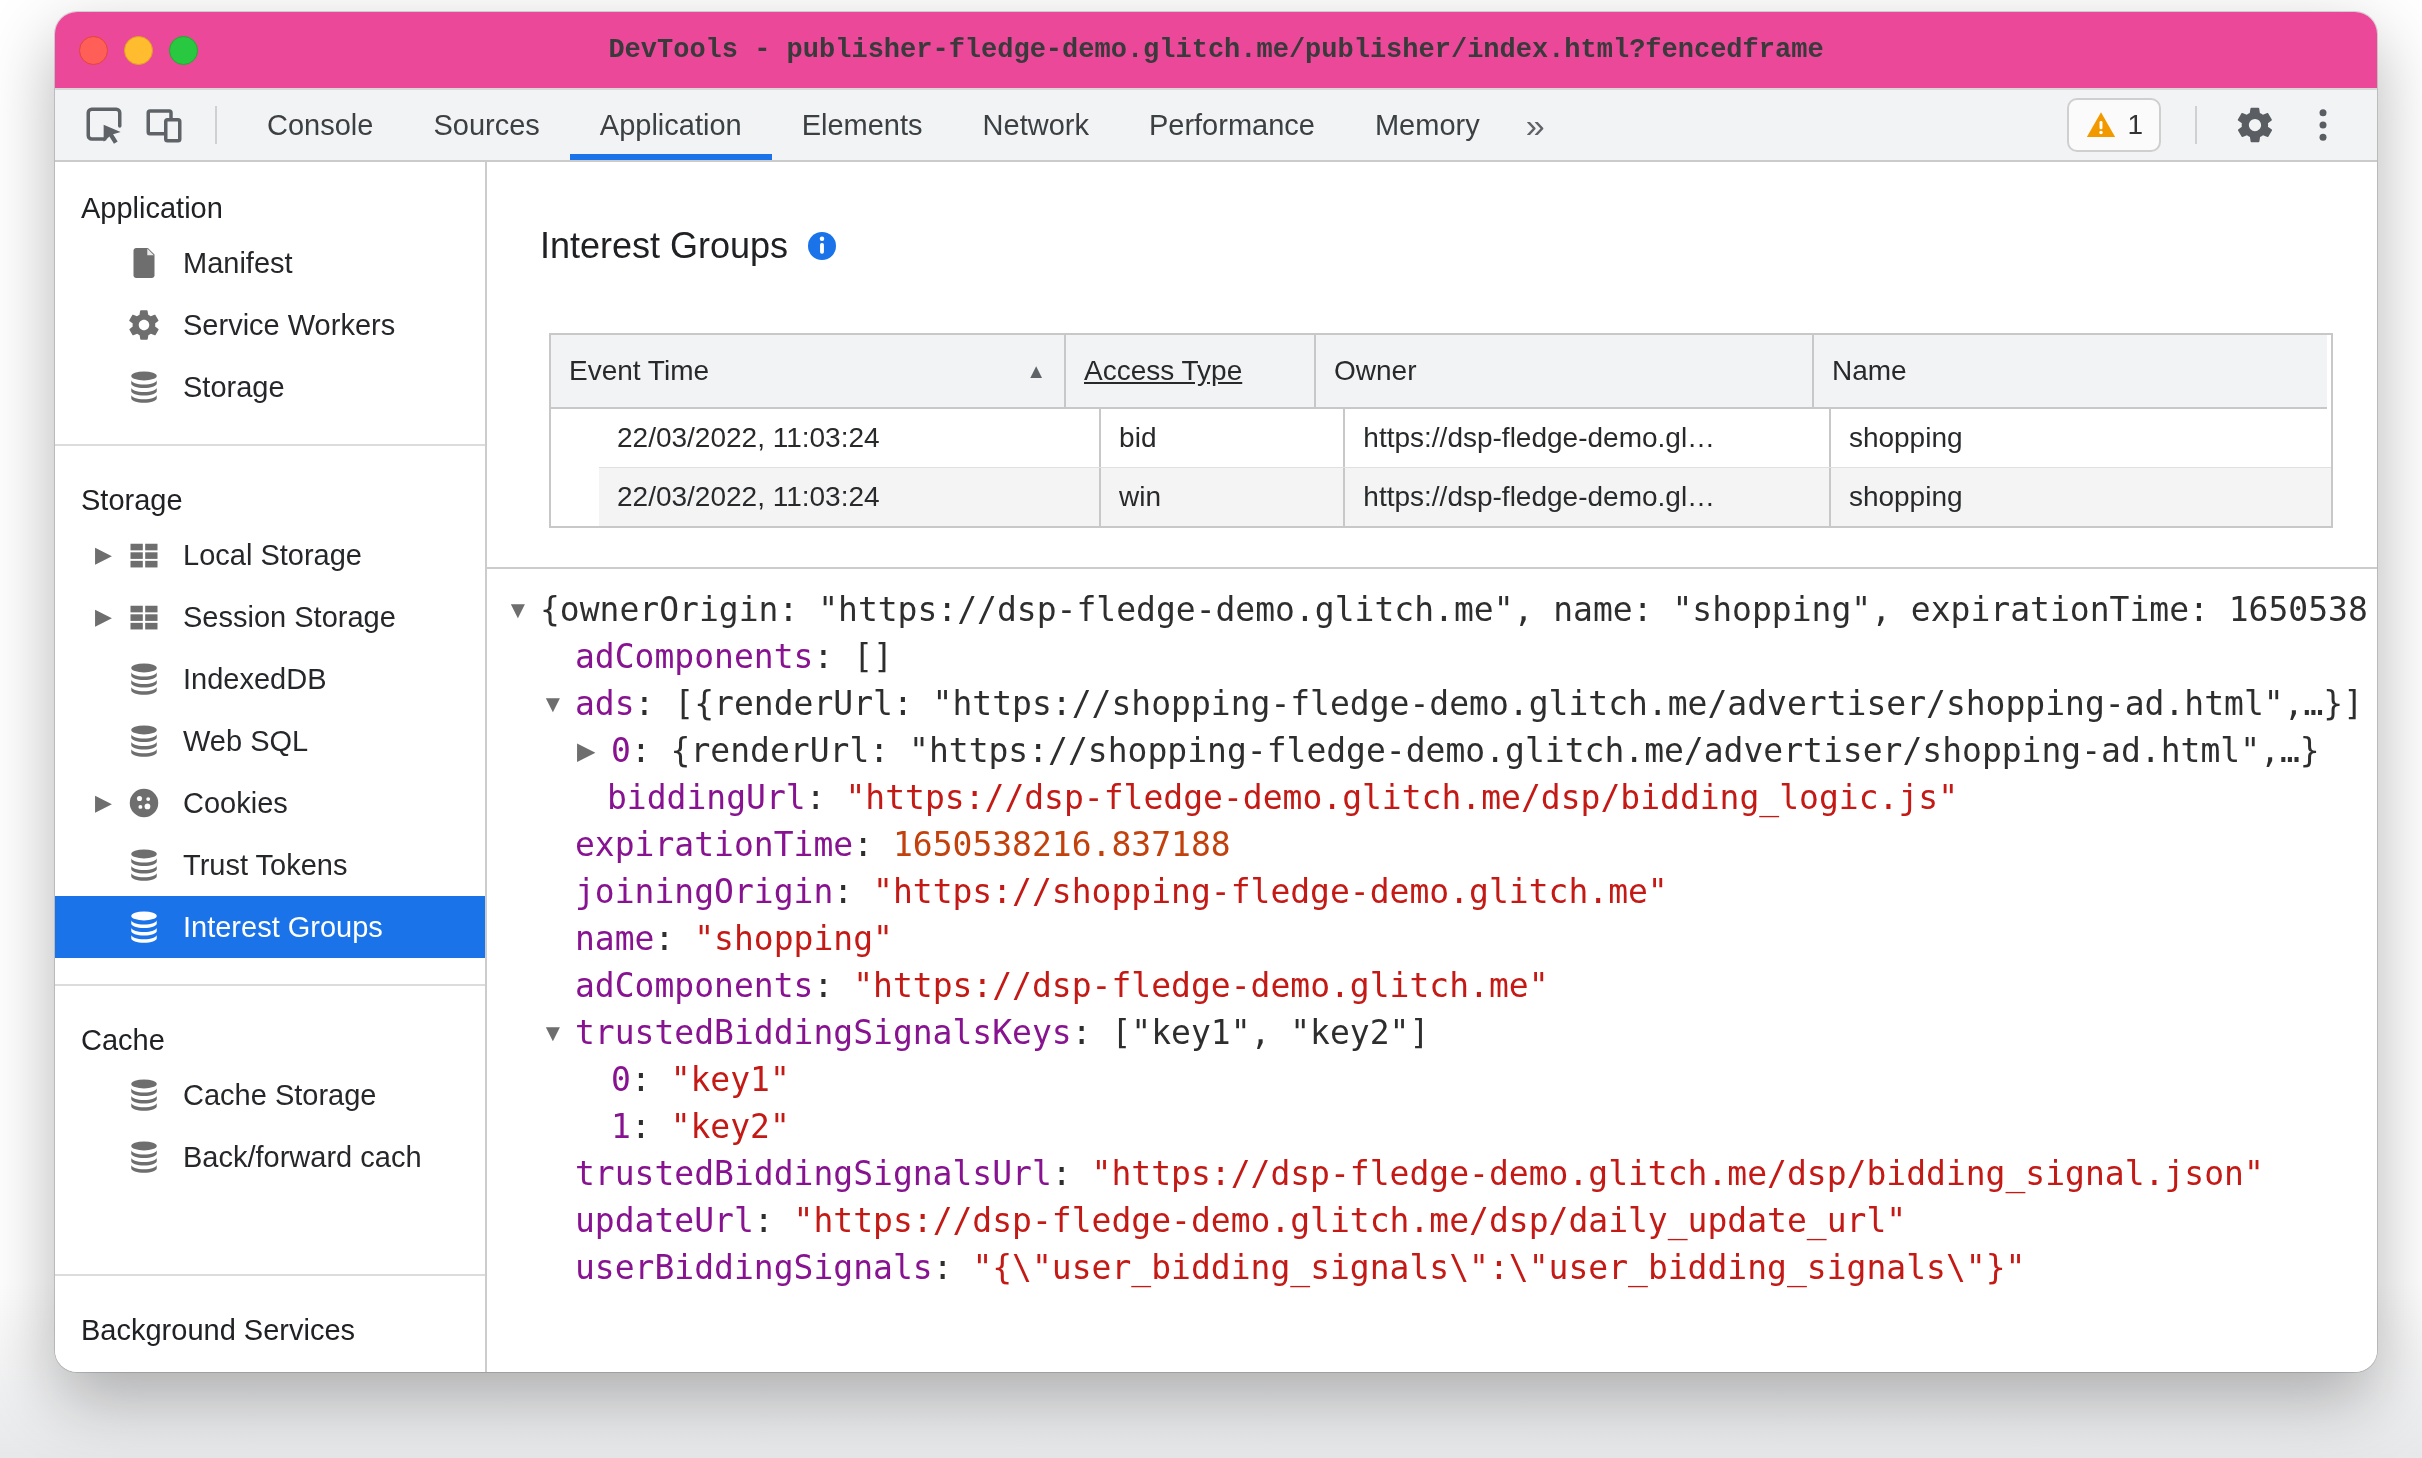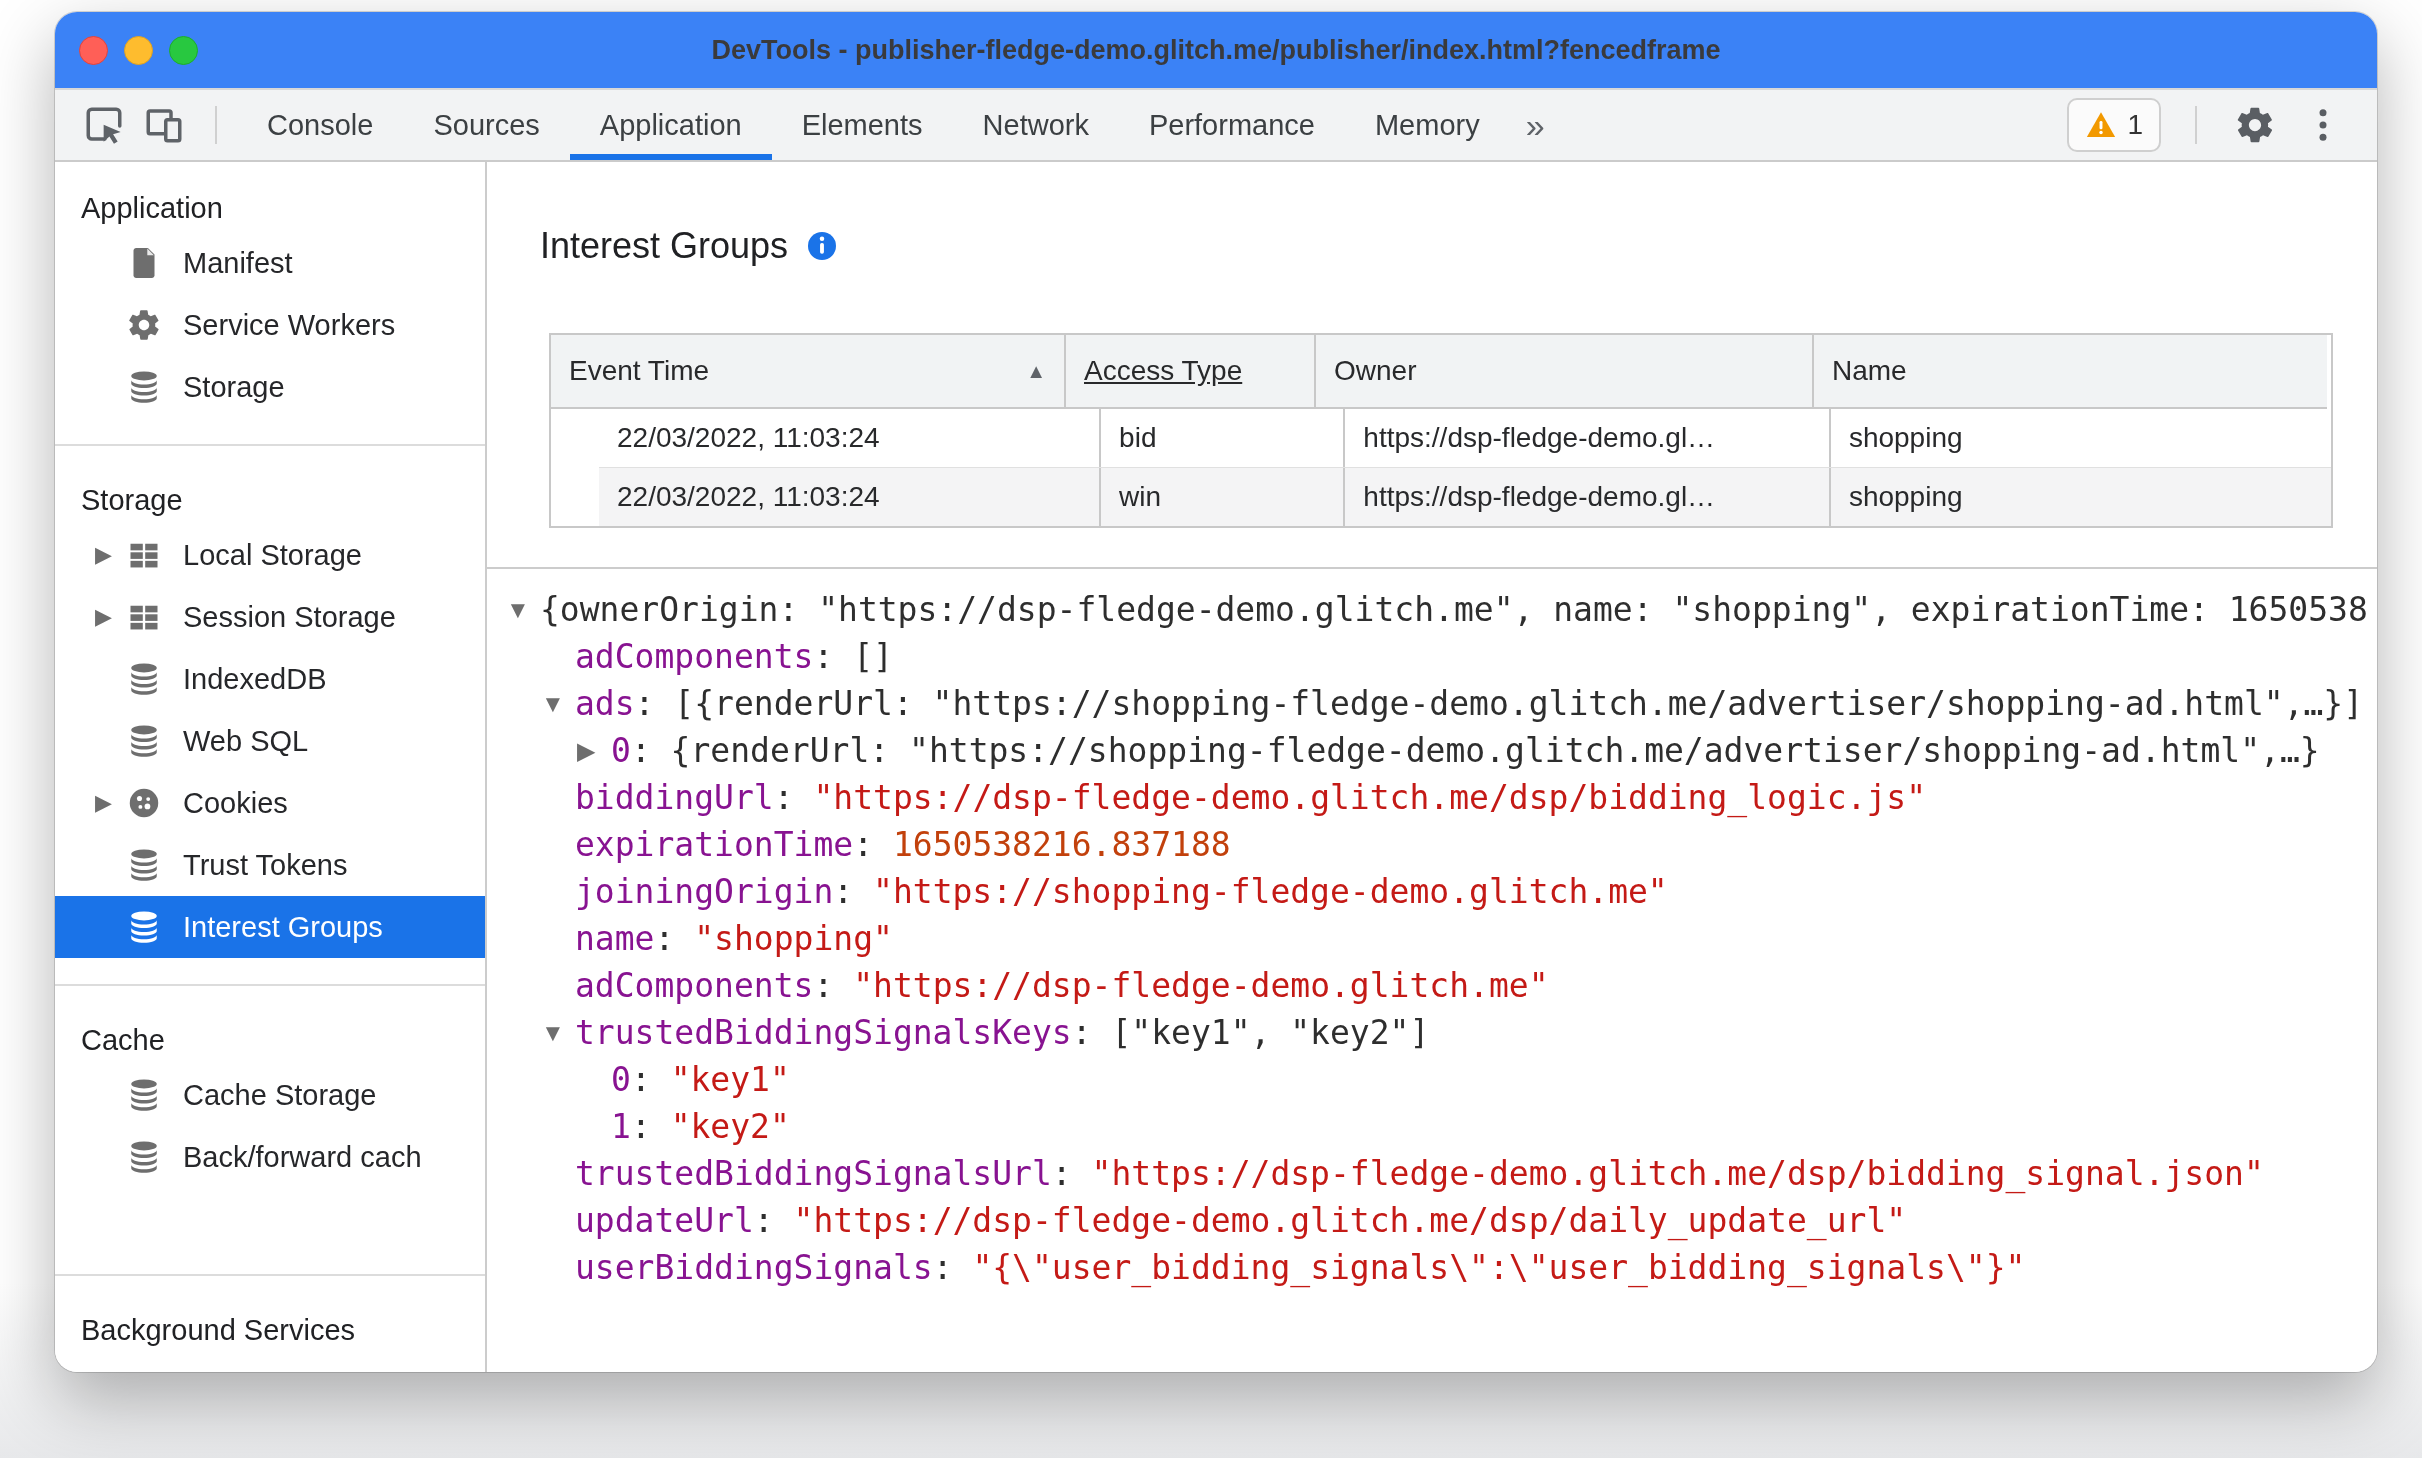--- a/index.html
+++ b/index.html
@@ -10,22 +10,22 @@
     -webkit-font-smoothing:antialiased;
   }
   .window{
     position:absolute;left:55px;top:12px;width:2322px;height:1360px;
     background:#fff;border-radius:22px;overflow:hidden;
     box-shadow:0 26px 70px rgba(0,0,0,.30), 0 0 0 1px rgba(0,0,0,.14);
   }
   
   .titlebar{
     position:absolute;left:0;top:0;right:0;height:76px;
-    background:#3b82f6;border-bottom:2px solid #d8d8d8;
-    display:flex;align-items:center;justify-content:center;
+    background:#ec4899;border-bottom:2px solid #d8d8d8;
+    display:flex;align-items:center;justify-content:center;font-family:Liberation Mono, monospace;
   }
   .traffic{position:absolute;left:14px;top:0;height:76px;display:flex;align-items:center;gap:16px;padding-left:10px;}
   .light{width:27px;height:27px;border-radius:50%;}
   .light.red{background:#ff5f57;border:1px solid #e0443e;}
   .light.yellow{background:#febc2e;border:1px solid #dea123;}
   .light.green{background:#28c840;border:1px solid #1dad2b;}
   .win-title{font-size:27px;font-weight:700;color:#3a3a3c;}
   
   .toolbar{
     position:absolute;left:0;top:78px;right:0;height:70px;
@@ -383,21 +383,21 @@
         </div>
     </div>
 
     <div class="main-divider"></div>
 
     <div class="tree" id="tree">
         <div class="tree-line" style="padding-left: 53px;"><span class="tree-arrow" style="left: 19px;">▼</span><span class="tok-plain">{ownerOrigin: "https://dsp-fledge-demo.glitch.me", name: "shopping", expirationTime: 1650538</span></div>
         <div class="tree-line" style="padding-left: 88px;"><span class="tok-name">adComponents</span><span class="tok-plain">: []</span></div>
         <div class="tree-line" style="padding-left: 88px;"><span class="tree-arrow" style="left: 54px;">▼</span><span class="tok-name">ads</span><span class="tok-plain">: [{renderUrl: "https://shopping-fledge-demo.glitch.me/advertiser/shopping-ad.html",…}]</span></div>
         <div class="tree-line" style="padding-left: 124px;"><span class="tree-arrow" style="left: 90px;">▶</span><span class="tok-name">0</span><span class="tok-plain">: {renderUrl: "https://shopping-fledge-demo.glitch.me/advertiser/shopping-ad.html",…}</span></div>
-        <div class="tree-line" style="padding-left: 88px;"><span class="tok-name">biddingUrl</span><span class="tok-plain">: </span><span class="tok-string">"https://dsp-fledge-demo.glitch.me/dsp/bidding_logic.js"</span></div>
+        <div class="tree-line" style="padding-left: 120px;"><span class="tok-name">biddingUrl</span><span class="tok-plain">: </span><span class="tok-string">"https://dsp-fledge-demo.glitch.me/dsp/bidding_logic.js"</span></div>
         <div class="tree-line" style="padding-left: 88px;"><span class="tok-name">expirationTime</span><span class="tok-plain">: </span><span class="tok-number">1650538216.837188</span></div>
         <div class="tree-line" style="padding-left: 88px;"><span class="tok-name">joiningOrigin</span><span class="tok-plain">: </span><span class="tok-string">"https://shopping-fledge-demo.glitch.me"</span></div>
         <div class="tree-line" style="padding-left: 88px;"><span class="tok-name">name</span><span class="tok-plain">: </span><span class="tok-string">"shopping"</span></div>
         <div class="tree-line" style="padding-left: 88px;"><span class="tok-name">adComponents</span><span class="tok-plain">: </span><span class="tok-string">"https://dsp-fledge-demo.glitch.me"</span></div>
         <div class="tree-line" style="padding-left: 88px;"><span class="tree-arrow" style="left: 54px;">▼</span><span class="tok-name">trustedBiddingSignalsKeys</span><span class="tok-plain">: ["key1", "key2"]</span></div>
         <div class="tree-line" style="padding-left: 124px;"><span class="tok-name">0</span><span class="tok-plain">: </span><span class="tok-string">"key1"</span></div>
         <div class="tree-line" style="padding-left: 124px;"><span class="tok-name">1</span><span class="tok-plain">: </span><span class="tok-string">"key2"</span></div>
         <div class="tree-line" style="padding-left: 88px;"><span class="tok-name">trustedBiddingSignalsUrl</span><span class="tok-plain">: </span><span class="tok-string">"https://dsp-fledge-demo.glitch.me/dsp/bidding_signal.json"</span></div>
         <div class="tree-line" style="padding-left: 88px;"><span class="tok-name">updateUrl</span><span class="tok-plain">: </span><span class="tok-string">"https://dsp-fledge-demo.glitch.me/dsp/daily_update_url"</span></div>
         <div class="tree-line" style="padding-left: 88px;"><span class="tok-name">userBiddingSignals</span><span class="tok-plain">: </span><span class="tok-string">"{\"user_bidding_signals\":\"user_bidding_signals\"}"</span></div>

